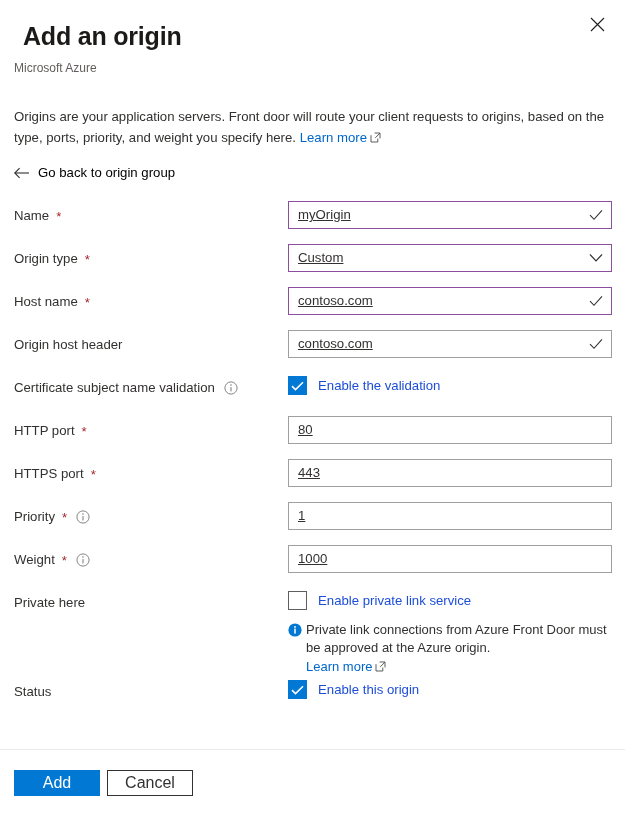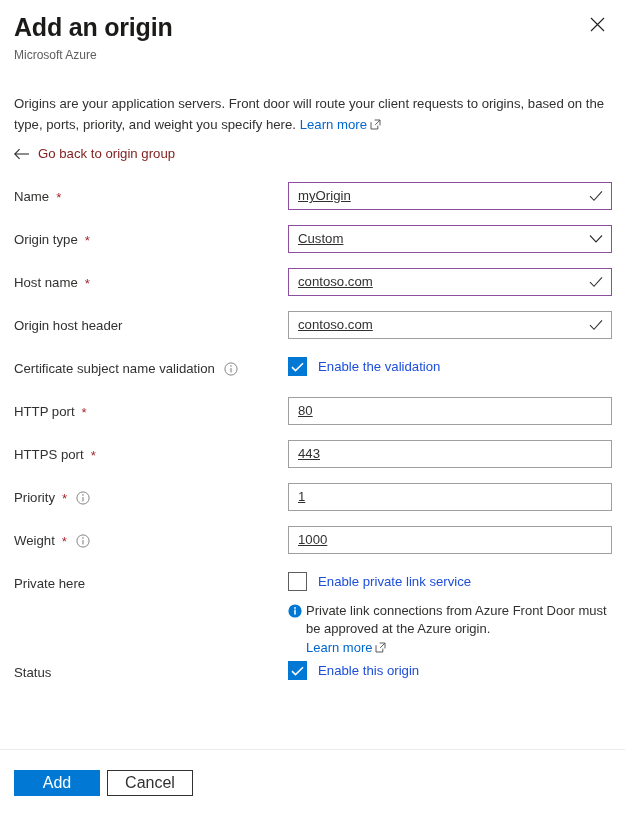--- a/index.html
+++ b/index.html
@@ -28,21 +28,21 @@
   .header {
     padding: 12px 16px 0 14px;
     position: relative;
   }
   .title {
     font-size: 25px;
     line-height: 30px;
     font-weight: 600;
     color: #1b1a19;
     letter-spacing: -0.2px;
-    margin: 0;
+    margin: 9px;
   }
   .subtitle {
     font-size: 12px;
     line-height: 16px;
     color: #605e5c;
     margin-top: 5px;
   }
   .close-btn {
     position: absolute;
     top: 10px;
@@ -73,24 +73,24 @@
     cursor: pointer;
   }
   .ext-icon {
     display: inline-block;
     vertical-align: -1px;
     margin-left: 3px;
   }
 
   
   .back-link {
-    margin: 9px 14px 0 14px;
+    margin: 15px 14px 0 14px;
     font-size: 13.2px;
     line-height: 18px;
-    color: #7f1d1d;
+    color: #000000;
     display: inline-flex;
     align-items: center;
     gap: 8px;
     cursor: pointer;
     text-decoration: none;
   }
   .back-arrow {
     font-size: 15px;
     line-height: 15px;
     color: #323130;

